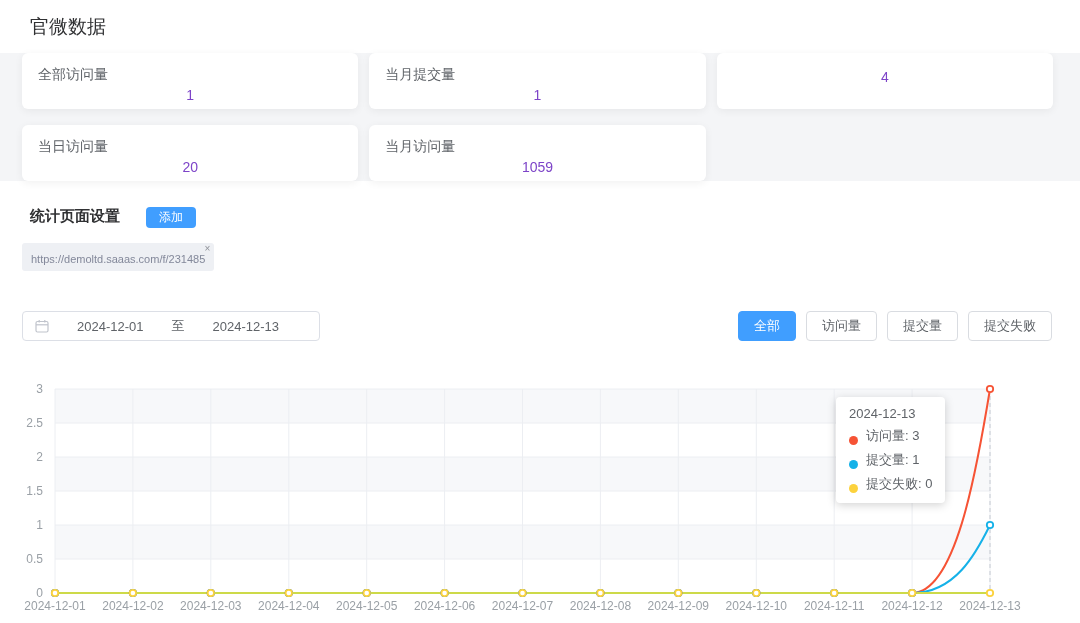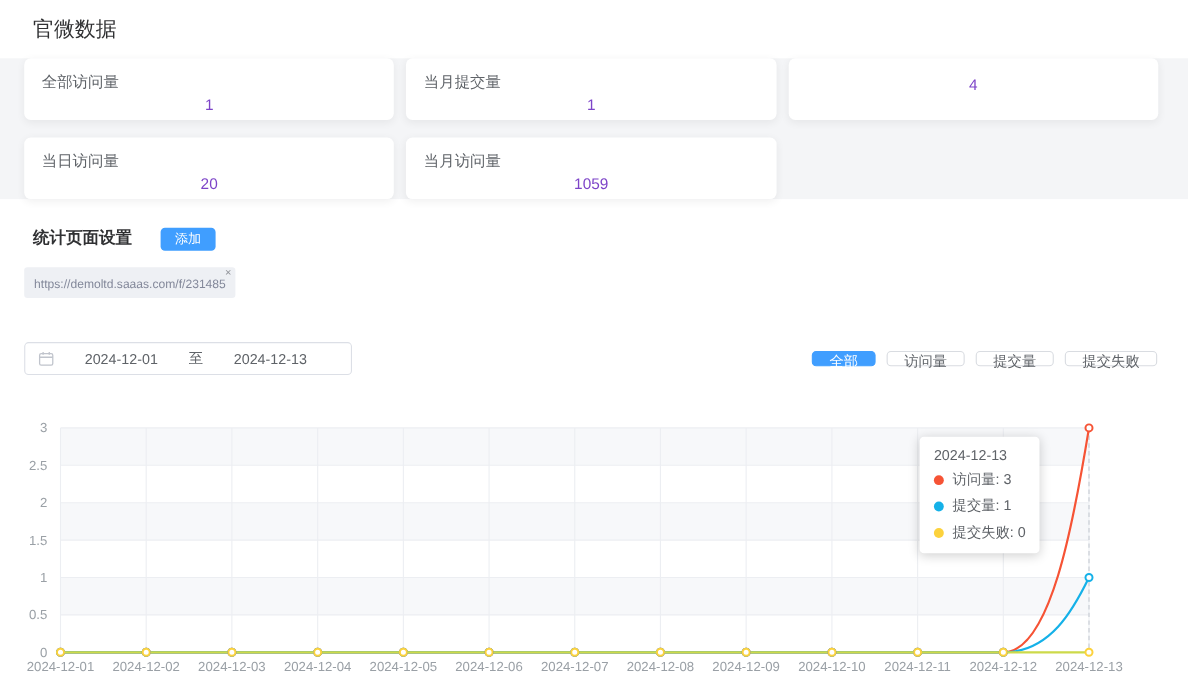--- a/index.html
+++ b/index.html
@@ -45,34 +45,34 @@
   .toolbar { margin-top:40px; display:flex; justify-content:space-between; align-items:center; padding:0 28px 0 22px; }
   .date-range {
     width:298px; height:30px; border:1px solid #dcdfe6; border-radius:4px;
     display:flex; align-items:center; padding:0 12px; cursor:pointer; background:#fff;
   }
   .date-range .cal { width:14px; height:14px; flex:0 0 auto; }
   .date-range .dval { flex:1; text-align:center; font-size:13px; color:#5f6368; }
   .date-range .dsep { font-size:13px; color:#5f6368; }
   .filters { display:flex; gap:10px; }
   .filter-btn {
-    height:14px; padding:0 15px; font-size:13px; border-radius:4px; cursor:pointer;
+    height:30px; padding:0 15px; font-size:13px; border-radius:4px; cursor:pointer;
     background:#fff; border:1px solid #d9dce1; color:#5f6368; font-family:inherit;
   }
   .filter-btn.active { background:#409eff; border-color:#409eff; color:#fff; }
 
   
   .chart-section { position:relative; margin-top:34px; }
   .chart-section svg { display:block; font-family:inherit; }
   .chart-tooltip {
     position:absolute; left:836px; top:22px; background:#fff; border-radius:4px;
     box-shadow:0 2px 10px rgba(0,0,0,0.18); padding:9px 13px 10px; z-index:5;
   }
   .tt-title { font-size:13px; color:#5f6368; margin-bottom:5px; white-space:nowrap; }
-  .tt-row { display:flex; align-items:center; gap:8px; margin-top:6px; white-space:nowrap; }
+  .tt-row { display:flex; align-items:flex-end; gap:8px; margin-top:6px; white-space:nowrap; }
   .tt-dot { width:9px; height:9px; border-radius:50%; flex:0 0 auto; }
   .tt-text { font-size:13px; color:#5f6368; }
 </style>
 </head>
 <body>
 
 <div class="container">
 
   <div>
     <div class="section-title">官微数据</div>

